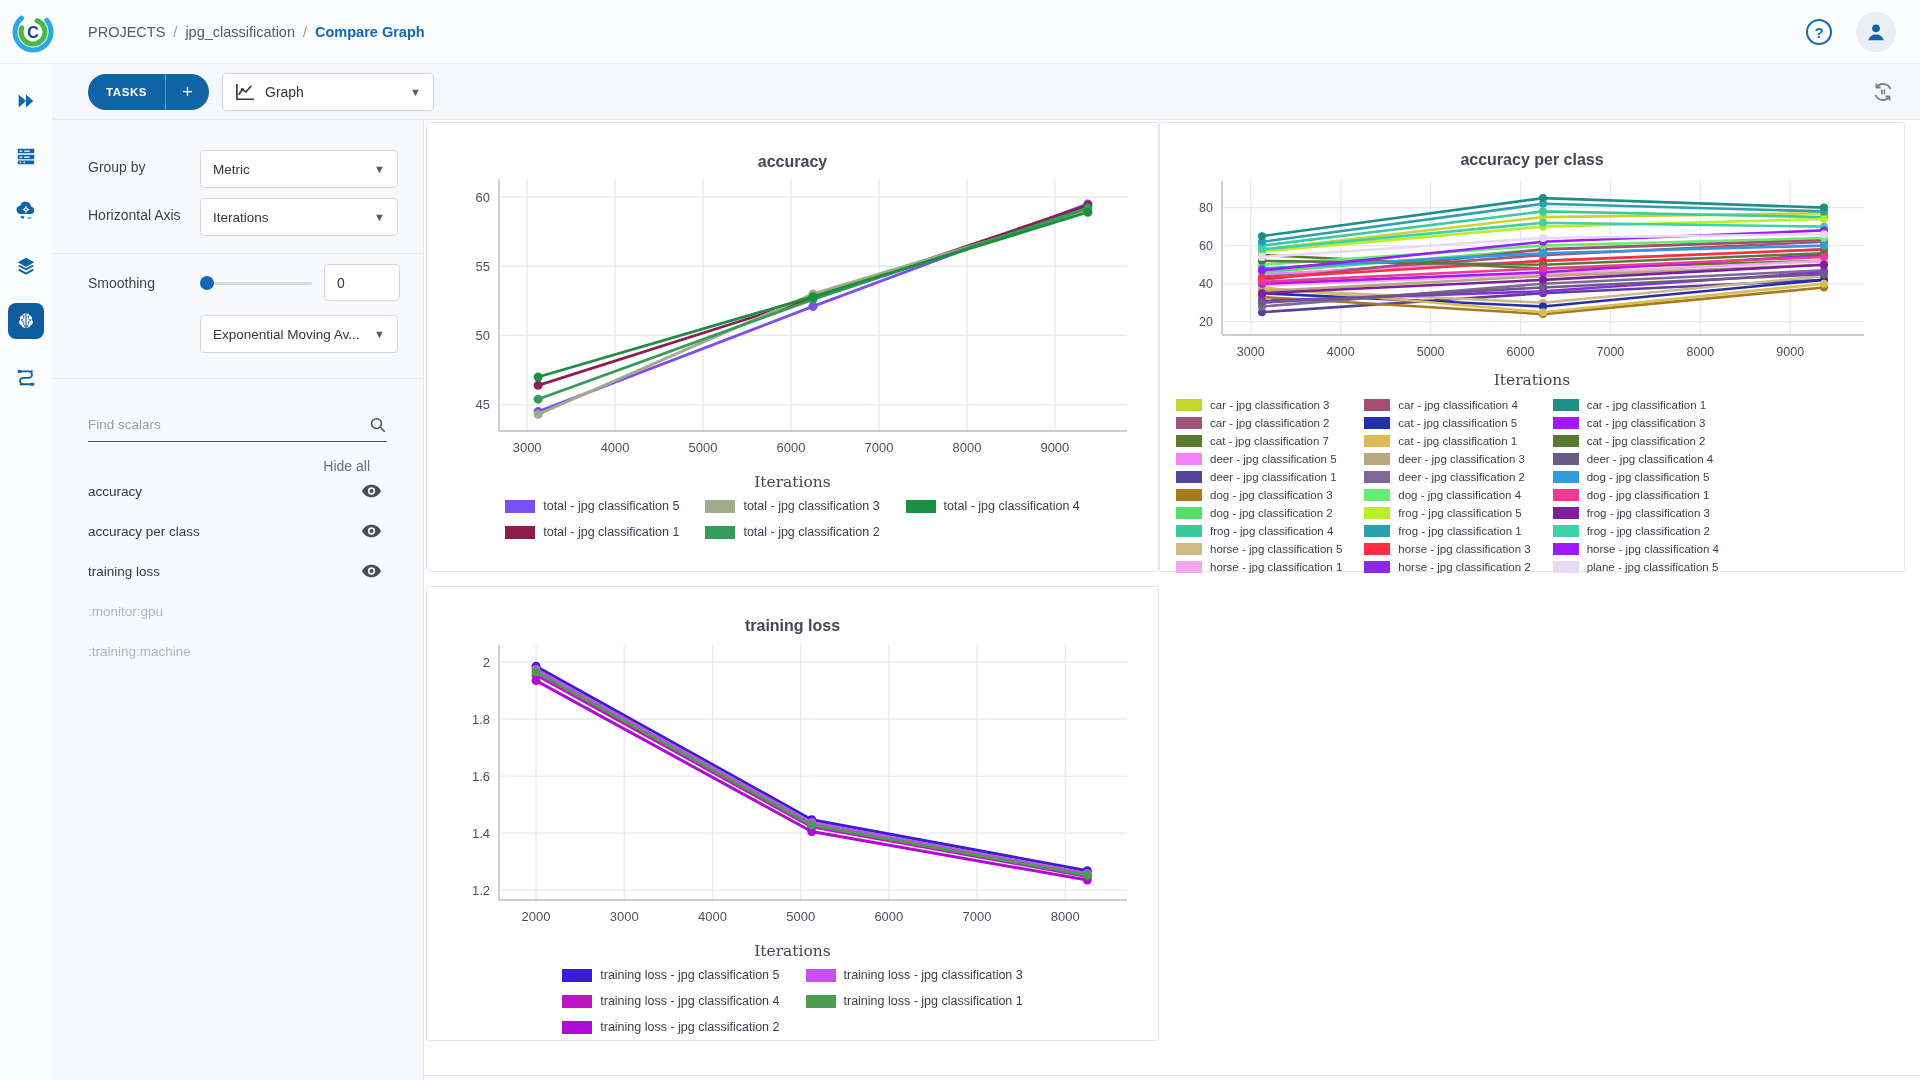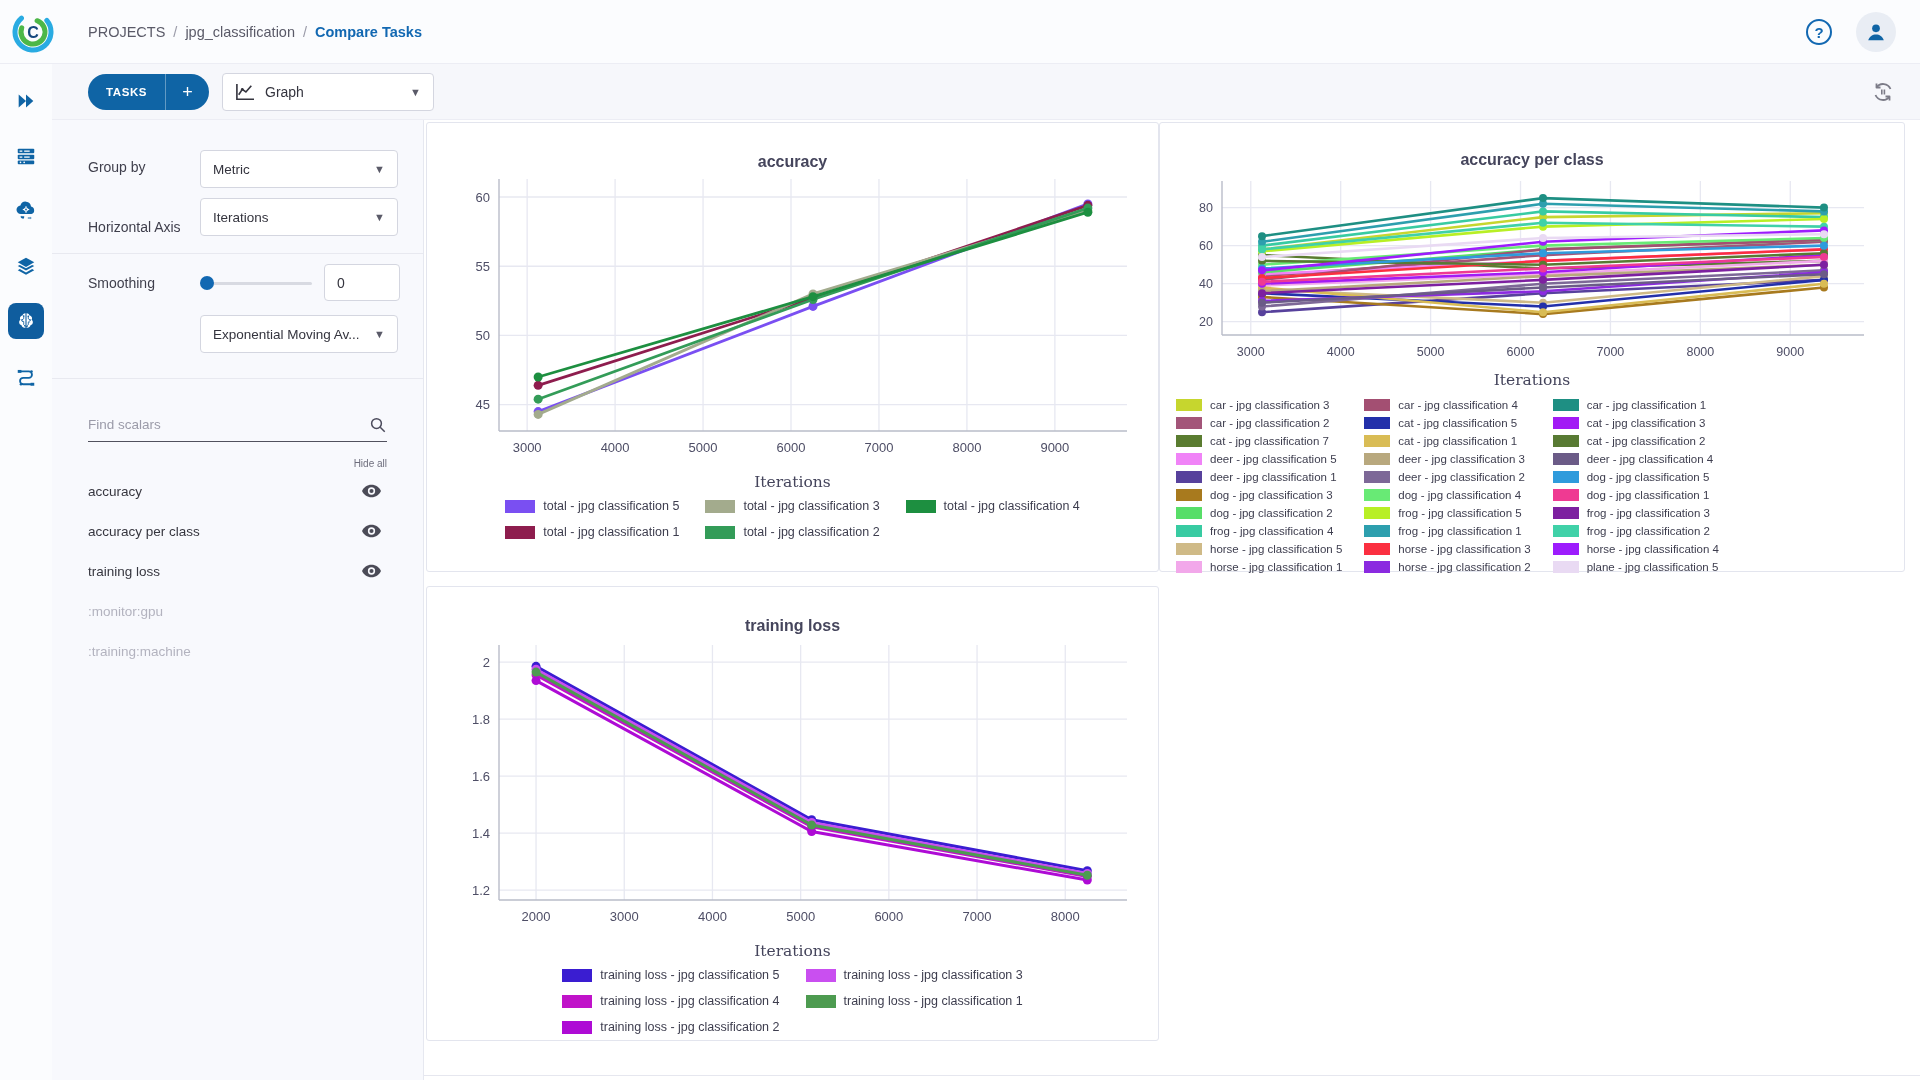--- a/index.html
+++ b/index.html
@@ -40,21 +40,21 @@
   .dd { position:absolute; left:148px; width:198px; height:38px; background:#fff; border:1px solid #d4d6e0; border-radius:4px; display:flex; align-items:center; padding:0 12px; font-size:13.5px; color:#34343e; cursor:pointer; }
   .dd .caret { margin-left:auto; color:#5a5a68; font-size:11px; }
   .divider { position:absolute; left:0; right:0; height:1px; background:#e8e9f0; }
   .slider { position:absolute; left:148px; top:156px; width:112px; height:14px; cursor:pointer; }
   .slider .track { position:absolute; top:6px; left:0; right:0; height:3px; border-radius:2px; background:#d8dae2; }
   .slider .thumb { position:absolute; top:0; left:0; width:14px; height:14px; border-radius:50%; background:#1268b2; }
   .num-input { position:absolute; left:272px; top:144px; width:76px; height:37px; background:#fff; border:1px solid #d4d6e0; border-radius:4px; font-size:14px; color:#34343e; display:flex; align-items:center; padding:0 12px; }
   .find { position:absolute; left:36px; right:36px; top:288px; height:34px; border-bottom:1px solid #51515e; display:flex; align-items:center; }
   .find .ph { font-size:13.5px; color:#9b9ba9; }
   .find svg { margin-left:auto; }
-  .hide-all { position:absolute; right:36px; top:338px; font-size:10px; color:#6d6d7c; cursor:pointer; }
+  .hide-all { position:absolute; right:53px; top:338px; font-size:14px; color:#6d6d7c; cursor:pointer; }
   .metric-row { position:absolute; left:36px; right:30px; height:24px; display:flex; align-items:center; }
   .metric-row .mlabel { font-size:13.5px; color:#36363f; }
   .metric-row.muted .mlabel { color:#b3b3bf; }
   .metric-row .eye { margin-left:auto; margin-right:12px; cursor:pointer; display:flex; }
 
   
   .content { position:absolute; top:120px; left:424px; right:0; bottom:0; background:#fff; }
   .card { position:absolute; background:#fff; border:1px solid #e3e5ee; border-radius:3px; }
   .card-accuracy { left:2px; top:2px; width:733px; height:450px; }
   .card-perclass { left:735px; top:2px; width:746px; height:450px; }
@@ -83,21 +83,21 @@
       <path d="M21 3 a18 18 0 1 0 18 18" fill="none" stroke="#29abe2" stroke-width="5" stroke-linecap="round" transform="rotate(-40 21 21)"></path>
       <path d="M21 9 a12 12 0 1 0 12 12" fill="none" stroke="#4cb748" stroke-width="5" stroke-linecap="round" transform="rotate(-70 21 21)"></path>
       <text x="21" y="27" text-anchor="middle" font-size="16" font-weight="bold" fill="#14477d" font-family="Liberation Sans, sans-serif">C</text>
     </svg>
   </div>
   <nav class="breadcrumb">
     <span>PROJECTS</span>
     <span class="sep">/</span>
     <span>jpg_classification</span>
     <span class="sep">/</span>
-    <span class="current">Compare Tasks</span>
+    <span class="current">Compare Graph</span>
   </nav>
   <div class="help-btn">?</div>
   <div class="avatar">
     <svg width="22" height="22" viewBox="0 0 24 24">
       <circle cx="12" cy="8" r="4.2" fill="#0f64a5"></circle>
       <path d="M3.5 21c1.4-4.4 4.7-6.4 8.5-6.4s7.1 2 8.5 6.4z" fill="#0f64a5"></path>
     </svg>
   </div>
 </header>
 
@@ -197,21 +197,21 @@
   </div>
 </div>
 
 <aside class="controls">
   <span class="ctl-label" style="top:39px;">Group by</span>
   <div class="dd" style="top:30px;">
     <span>Metric</span>
       <span class="caret">▼</span>
   </div>
 
-  <span class="ctl-label" style="top:87px;margin-top:12px;">Horizontal Axis</span>
+  <span class="ctl-label" style="top:87px;">Horizontal Axis</span>
   <div class="dd" style="top:78px;">
     <span>Iterations</span>
       <span class="caret">▼</span>
   </div>
 
   <div class="divider" style="top:133px;"></div>
 
   <span class="ctl-label" style="top:155px;">Smoothing</span>
   <div class="slider">
     <div class="track"></div>

